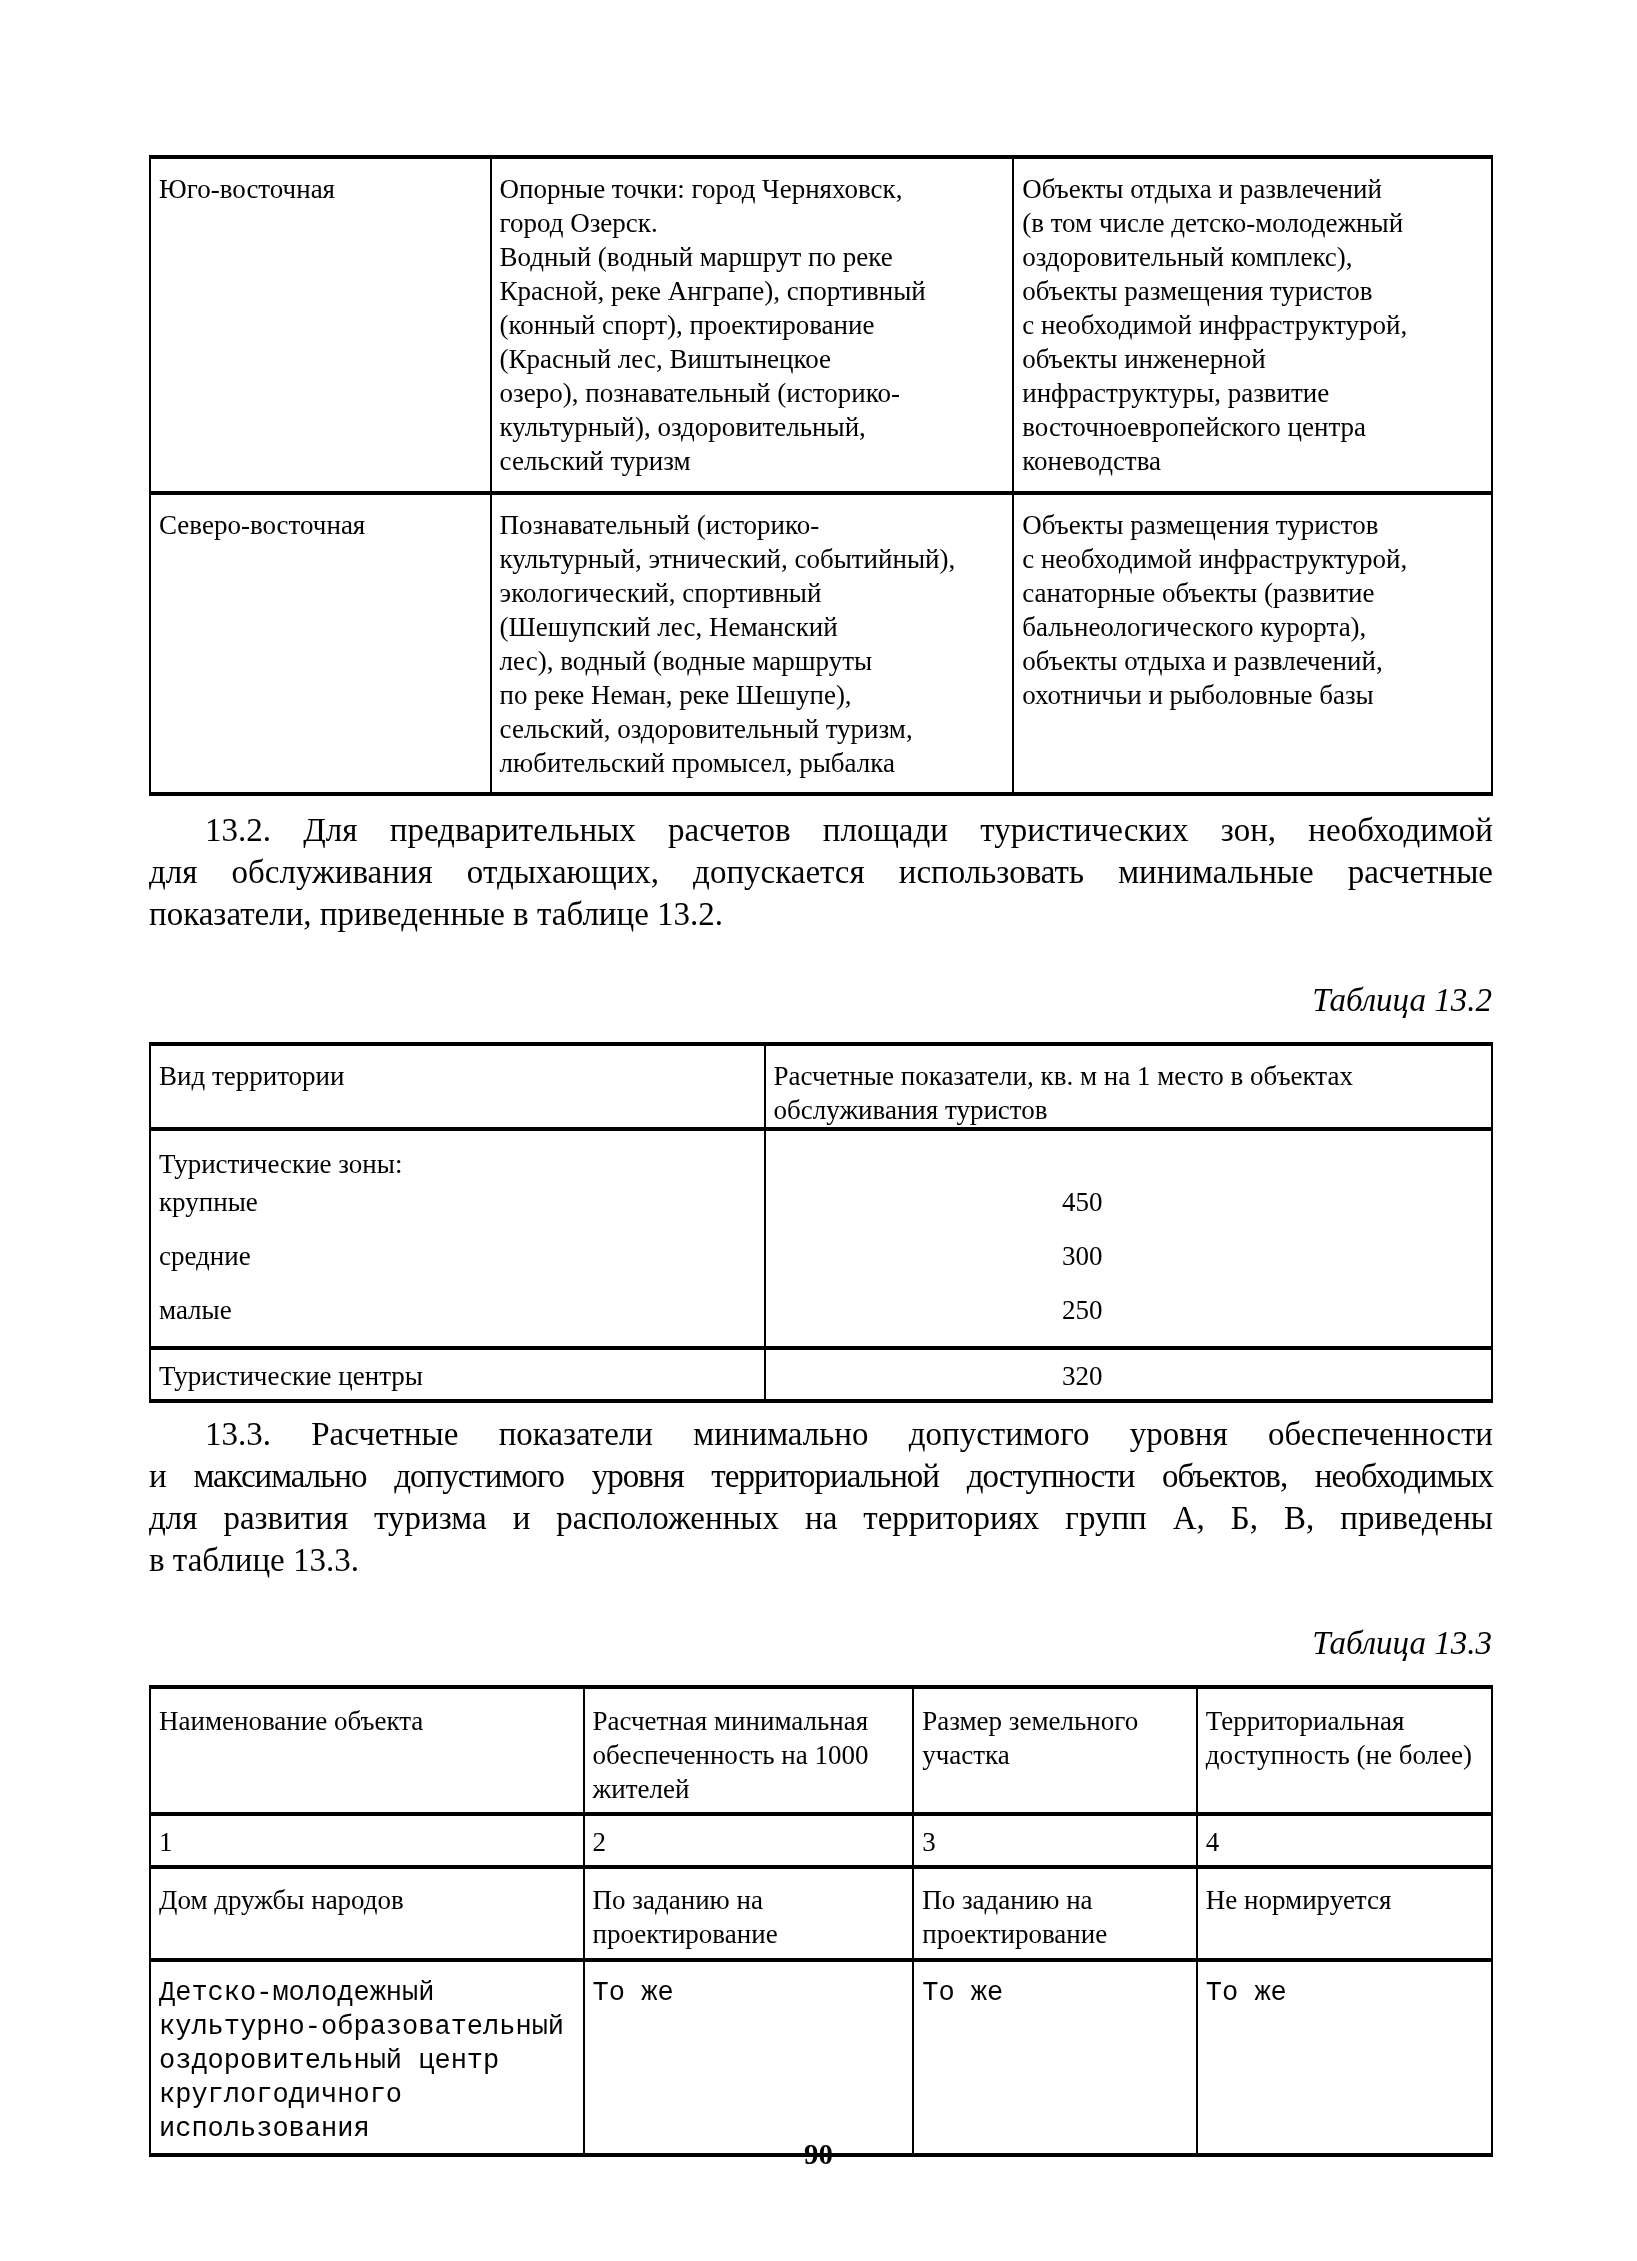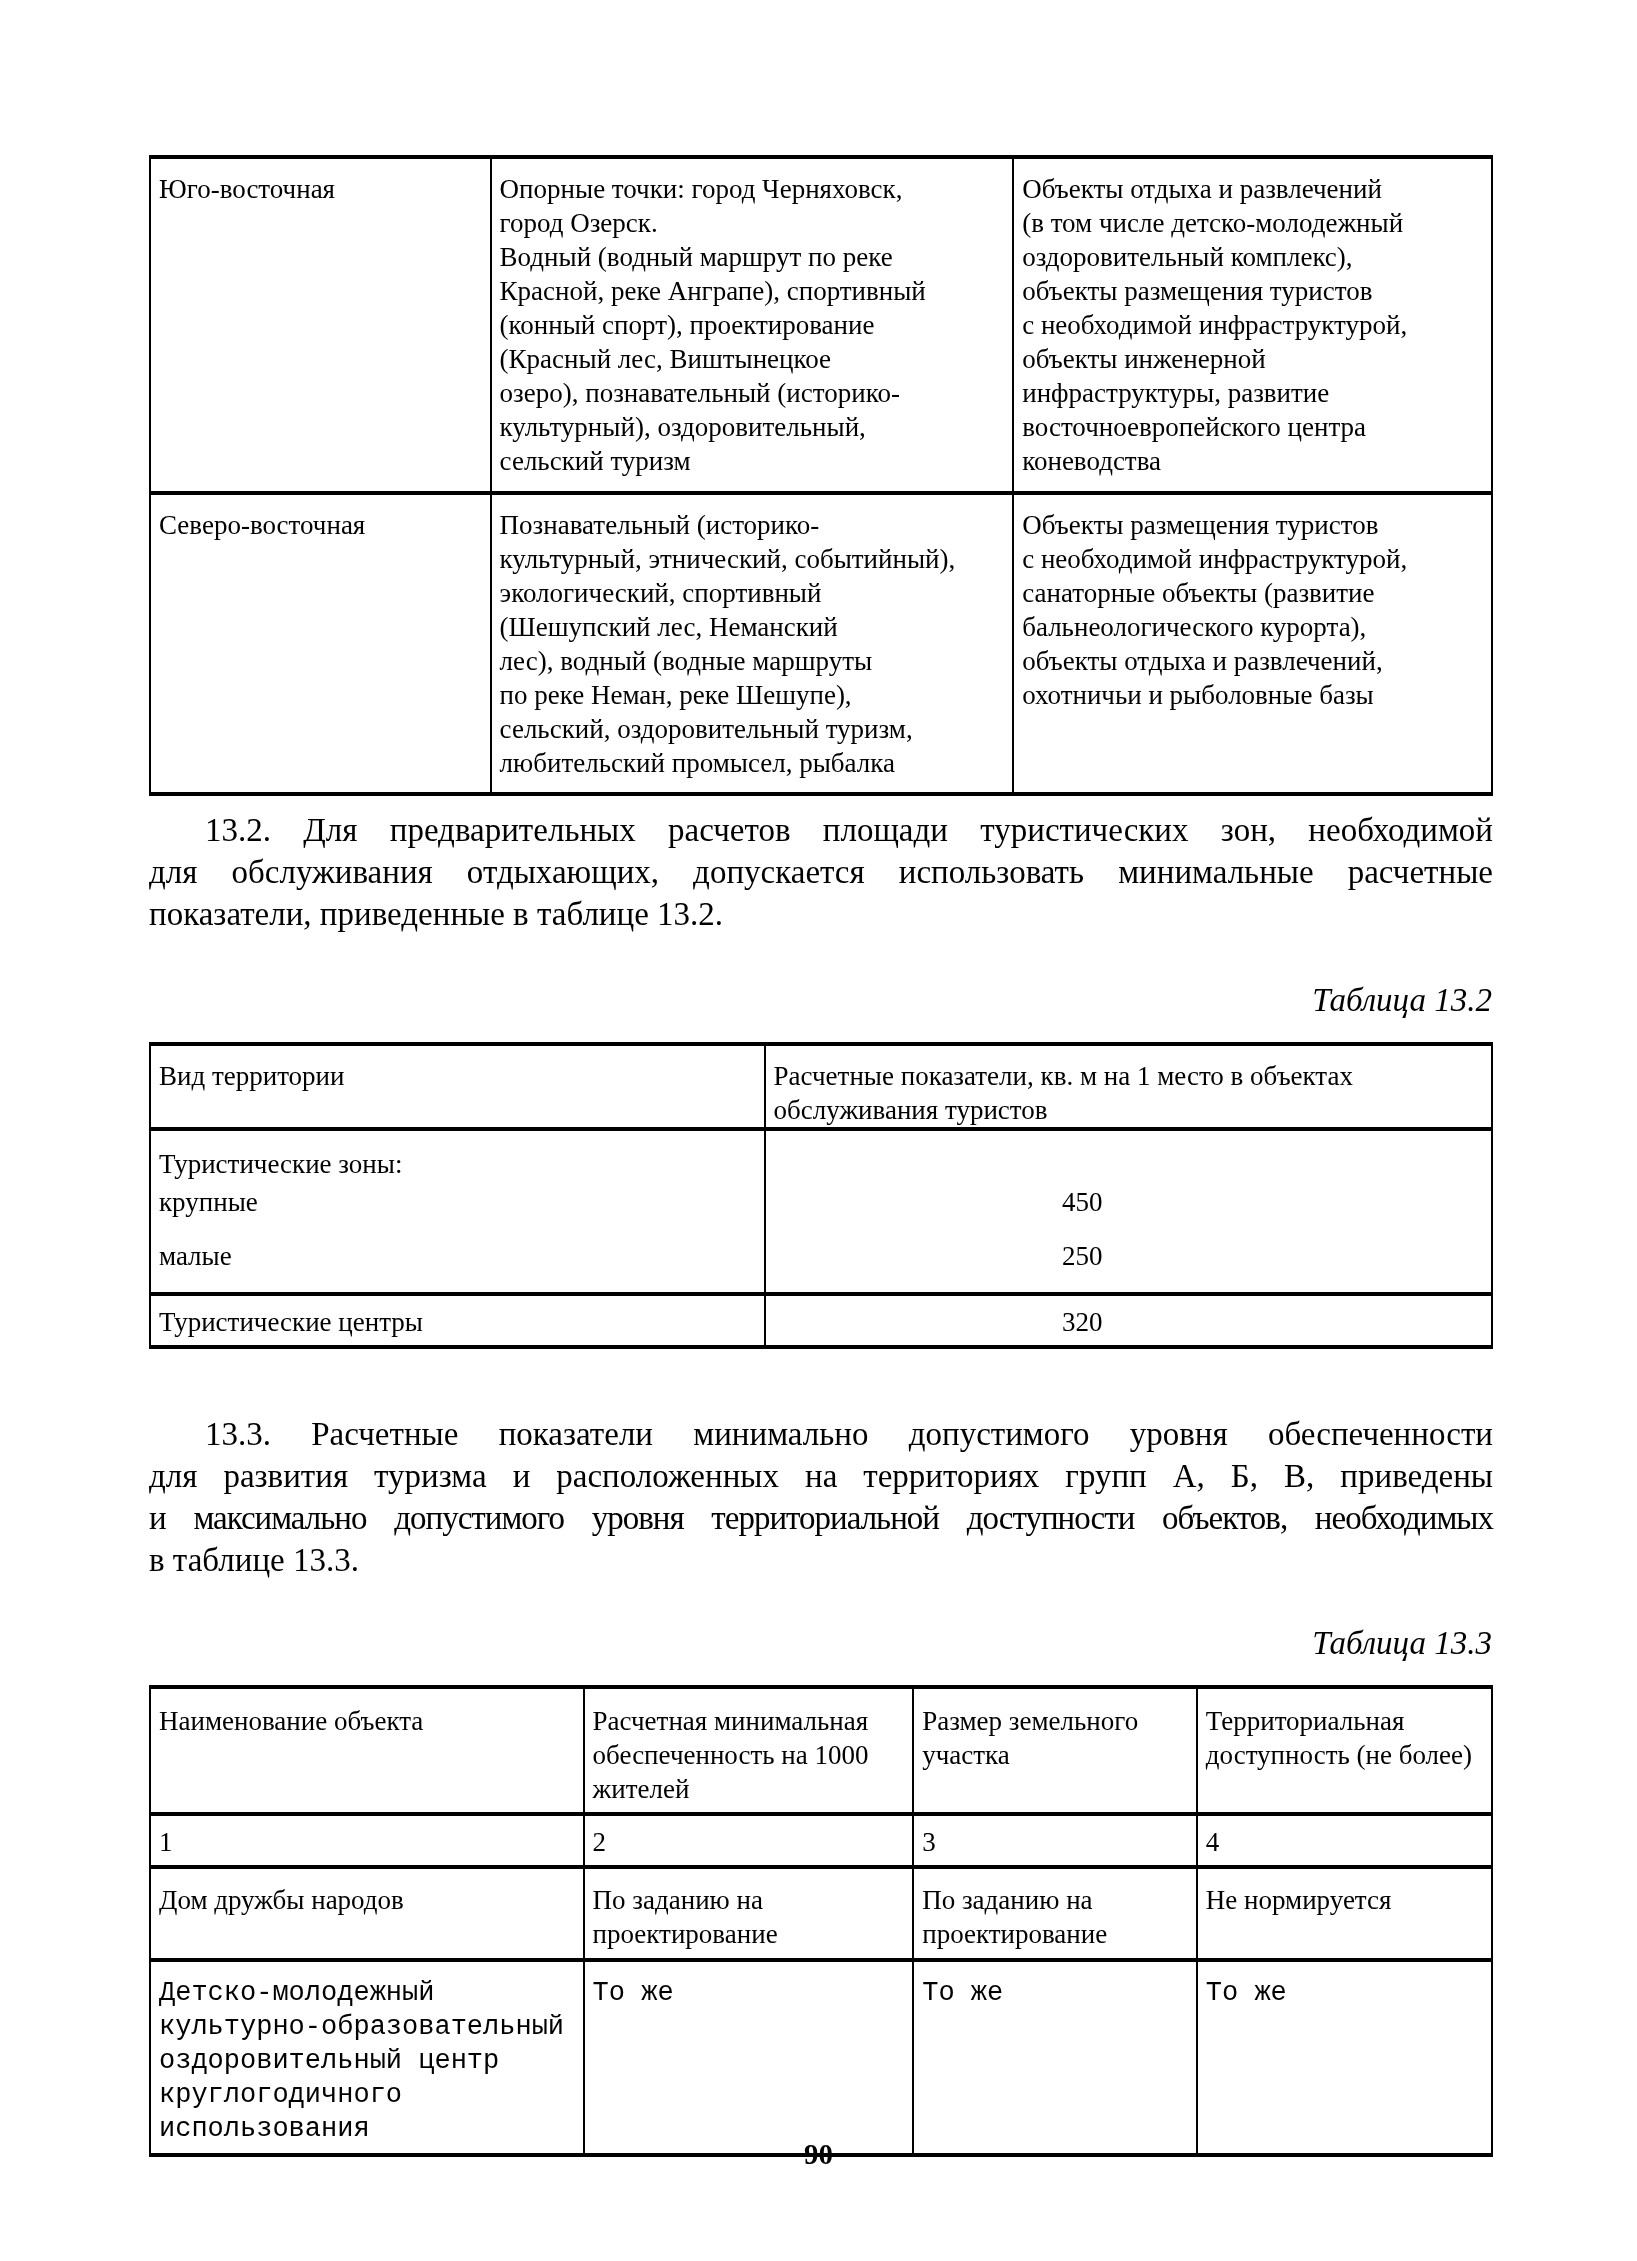--- a/index.html
+++ b/index.html
@@ -121,35 +121,39 @@
       <td>Расчетные показатели, кв. м на 1 место в объектах обслуживания туристов</td>
     </tr>
     <tr class="zones">
       <td class="c1">Туристические зоны:</td>
       <td></td>
     </tr>
     <tr class="sub">
       <td class="c1">крупные</td>
       <td class="num">450</td>
     </tr>
+    <tr class="sub">
+      <td class="c1">средние</td>
+      <td class="num">300</td>
+    </tr>
     <tr class="sub last">
       <td class="c1">малые</td>
       <td class="num">250</td>
     </tr>
     <tr class="centers">
       <td class="c1">Туристические центры</td>
       <td class="num">320</td>
     </tr>
   </tbody>
     </table>
 
   <div id="p2" class="para">
     <span class="line first">13.3. Расчетные показатели минимально допустимого уровня обеспеченности</span>
+    <span class="line" style="letter-spacing:-1px;">и максимально допустимого уровня территориальной доступности объектов, необходимых</span>
     <span class="line">для развития туризма и расположенных на территориях групп А, Б, В, приведены</span>
-    <span class="line" style="letter-spacing:-1px;">и максимально допустимого уровня территориальной доступности объектов, необходимых</span>
     <span class="line last">в таблице 13.3.</span>
   </div>
 
   <div id="cap3" class="tcap">Таблица 13.3</div>
 
   <table id="t3">
     <tbody>
         <tr class="hdr">
       <td class="c1">Наименование объекта</td>
       <td class="c2">Расчетная минимальная обеспеченность на 1000 жителей</td>

